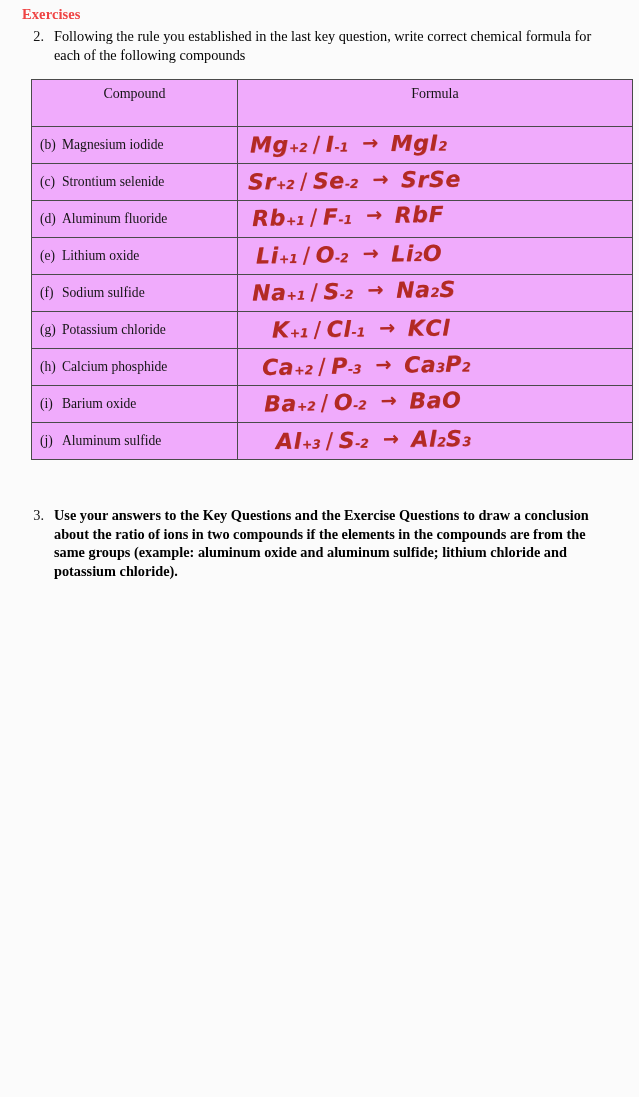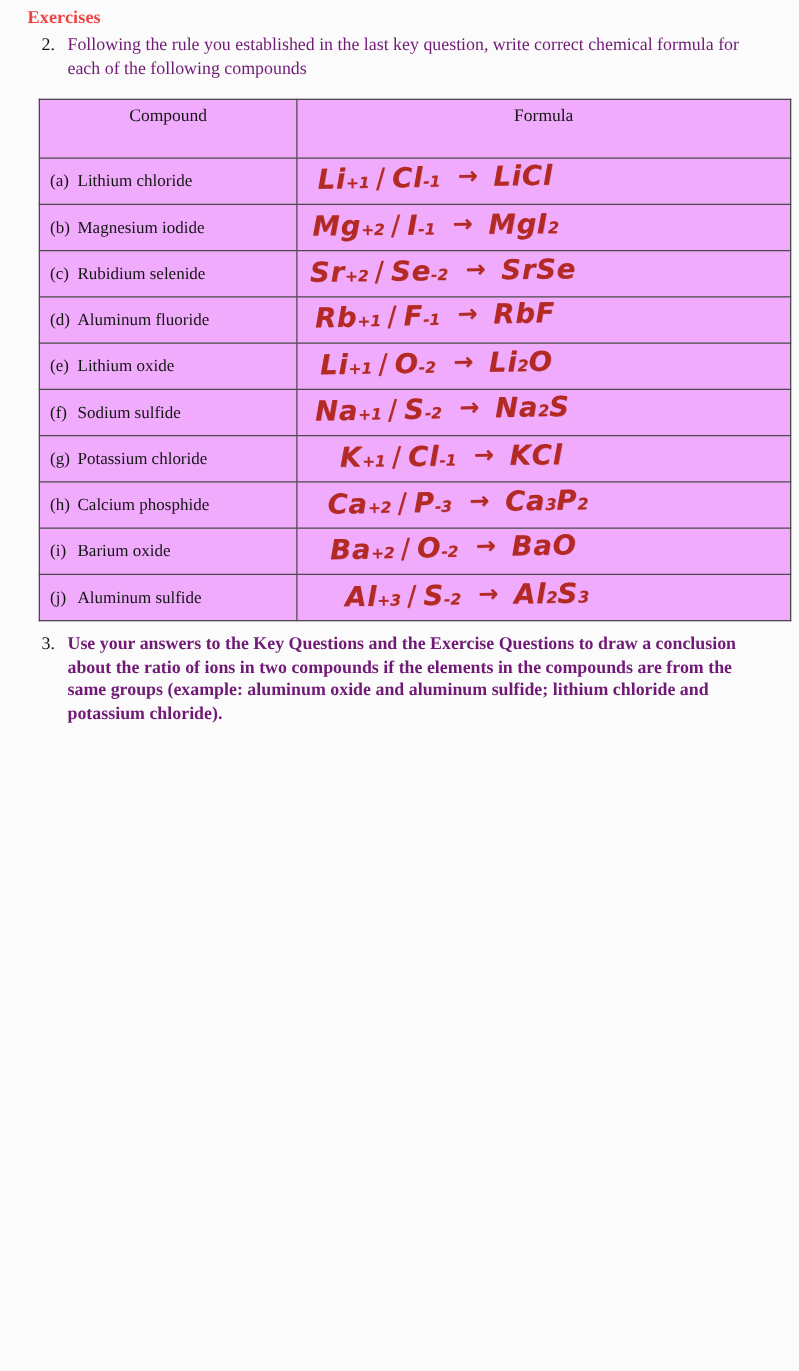--- a/index.html
+++ b/index.html
@@ -45,21 +45,21 @@
     flex: 0 0 22px;
     text-align: right;
     font-size: 14.3px;
     line-height: 18.6px;
     color: #141414;
   }
   .item-text {
     margin-left: 10px;
     font-size: 14.3px;
     line-height: 18.6px;
-    color: #701a75;
+    color: #000000;
   }
 
   #item-2 {
     left: 22px;
     top: 27px;
     width: 570px;
   }
   #item-2 .item-text { width: 538px; }
 
   #item-3 {
@@ -200,39 +200,20 @@
       <col class="col-compound">
       <col class="col-formula">
     </colgroup>
     <thead>
       <tr>
         <th class="head-cell">Compound</th>
         <th class="head-cell">Formula</th>
       </tr>
     </thead>
     <tbody id="table-body">
-        <tr class="r-a">
-          <td class="compound-cell"><span class="compound-label">(a)</span><span>Lithium chloride</span></td>
-          <td class="formula-cell">
-            <div class="handwriting hw fx">
-              <span class="hw-left">
-                <span>Li</span>
-                <sup>+1</sup>
-                <span class="slash">/</span>
-                <span>Cl</span>
-                <sup>-1</sup>
-              </span>
-              <span class="hw-arrow">→</span>
-              <span class="hw-right">
-                <span>Li</span>
-                <span>Cl</span>
-              </span>
-            </div>
-          </td>
-        </tr>
         <tr class="r-b">
           <td class="compound-cell"><span class="compound-label">(b)</span><span>Magnesium iodide</span></td>
           <td class="formula-cell">
             <div class="handwriting hw fx">
               <span class="hw-left">
                 <span>Mg</span>
                 <sup>+2</sup>
                 <span class="slash">/</span>
                 <span>I</span>
                 <sup>-1</sup>
@@ -240,21 +221,21 @@
               <span class="hw-arrow">→</span>
               <span class="hw-right">
                 <span>Mg</span>
                 <span>I</span>
                 <sub>2</sub>
               </span>
             </div>
           </td>
         </tr>
         <tr class="r-c">
-          <td class="compound-cell"><span class="compound-label">(c)</span><span>Rubidium selenide</span></td>
+          <td class="compound-cell"><span class="compound-label">(c)</span><span>Strontium selenide</span></td>
           <td class="formula-cell">
             <div class="handwriting hw fx">
               <span class="hw-left">
                 <span>Sr</span>
                 <sup>+2</sup>
                 <span class="slash">/</span>
                 <span>Se</span>
                 <sup>-2</sup>
               </span>
               <span class="hw-arrow">→</span>

